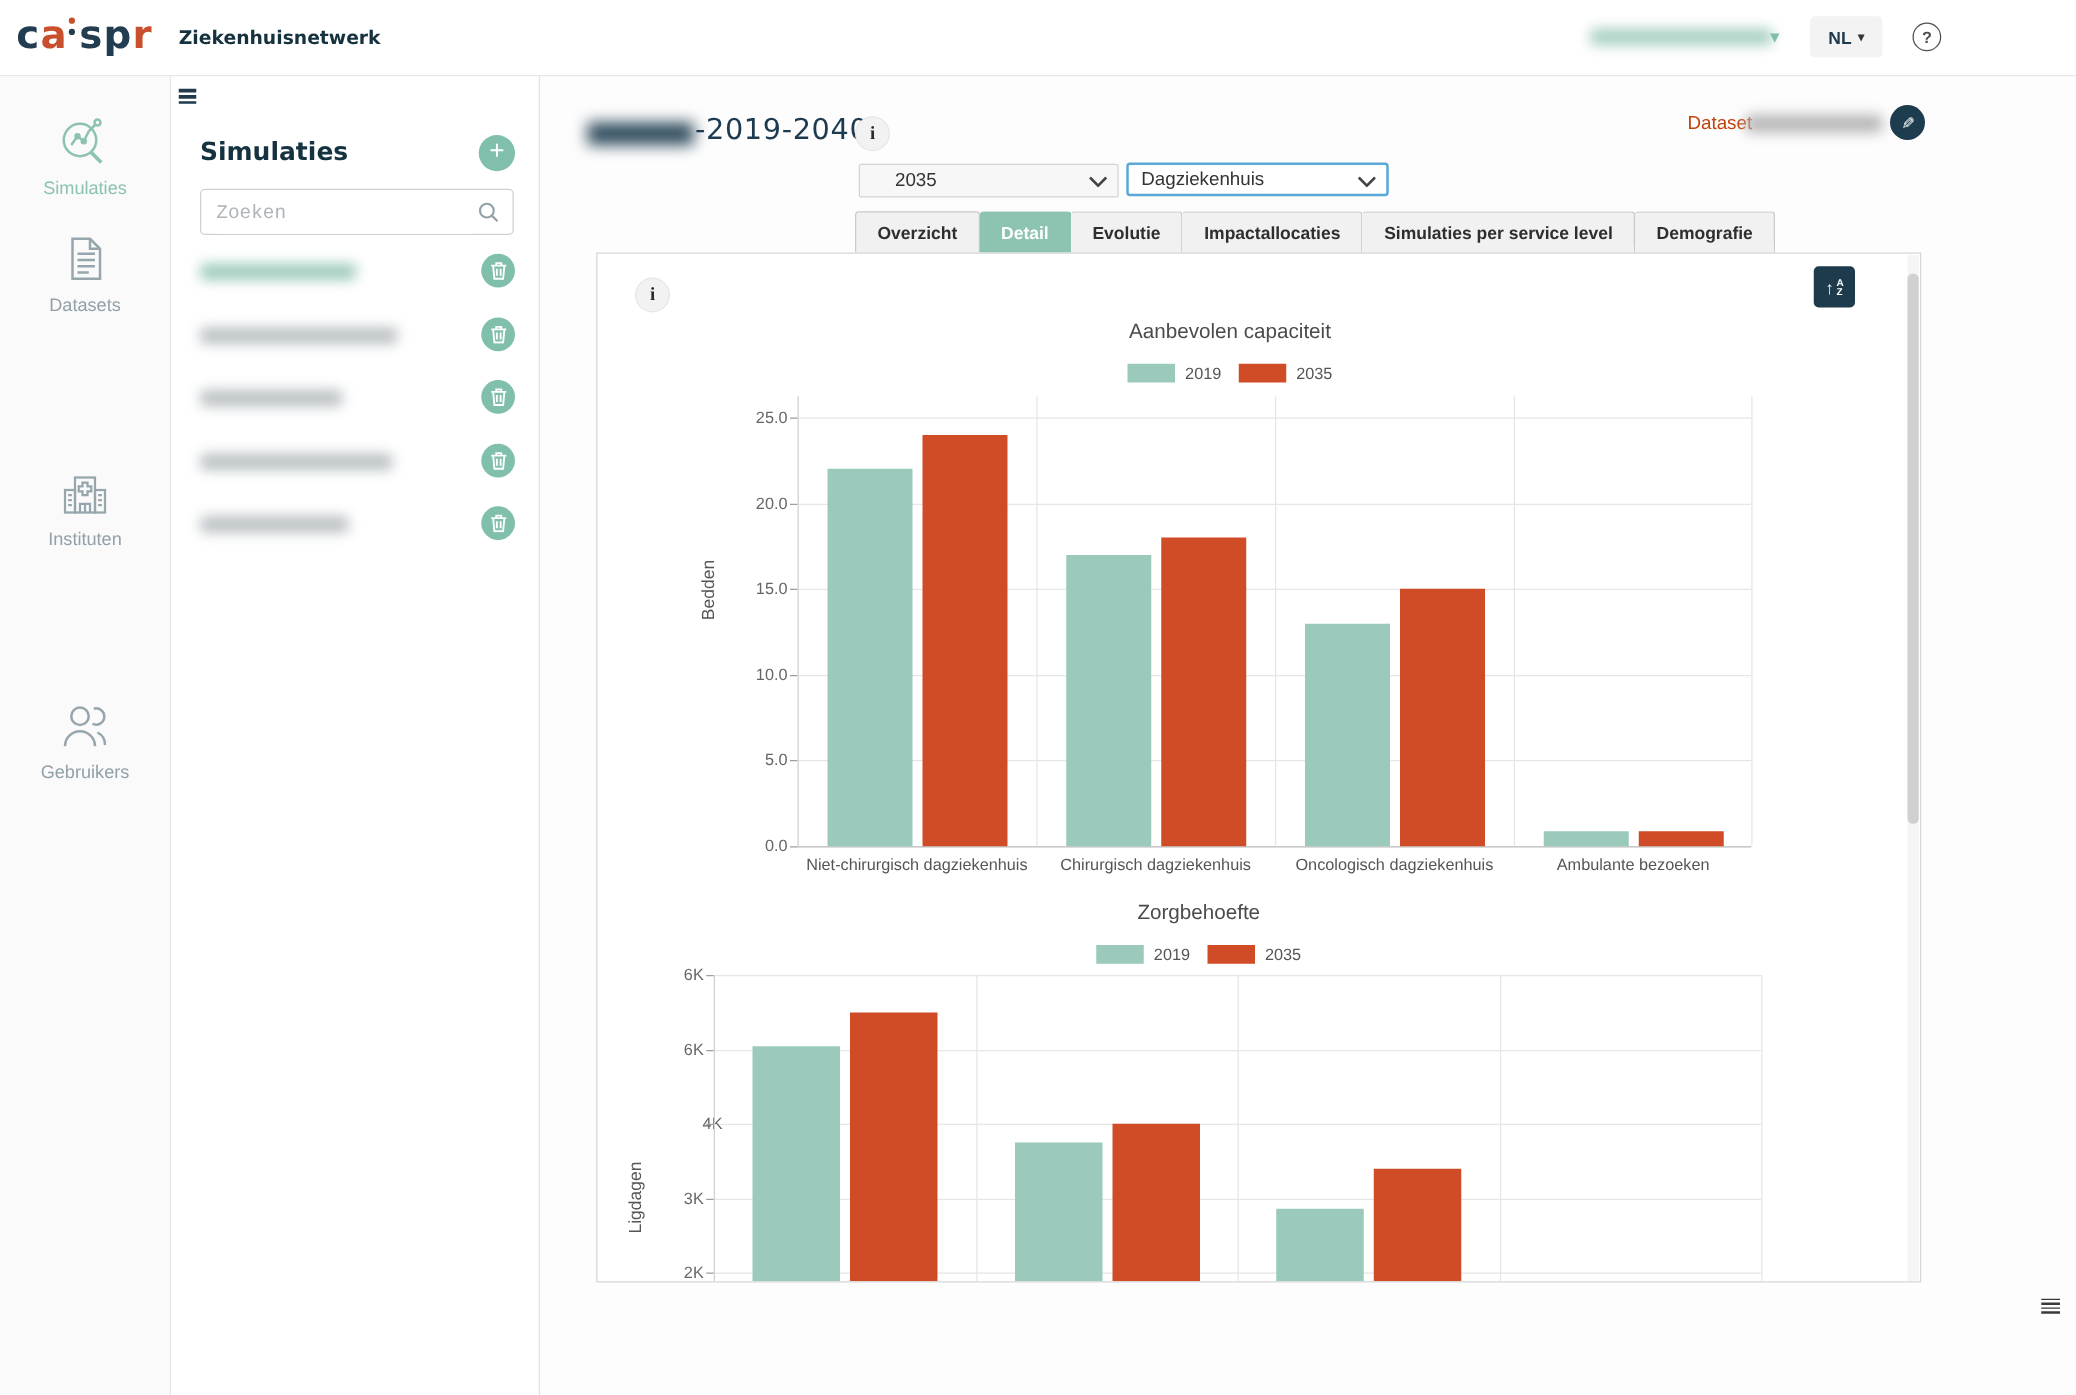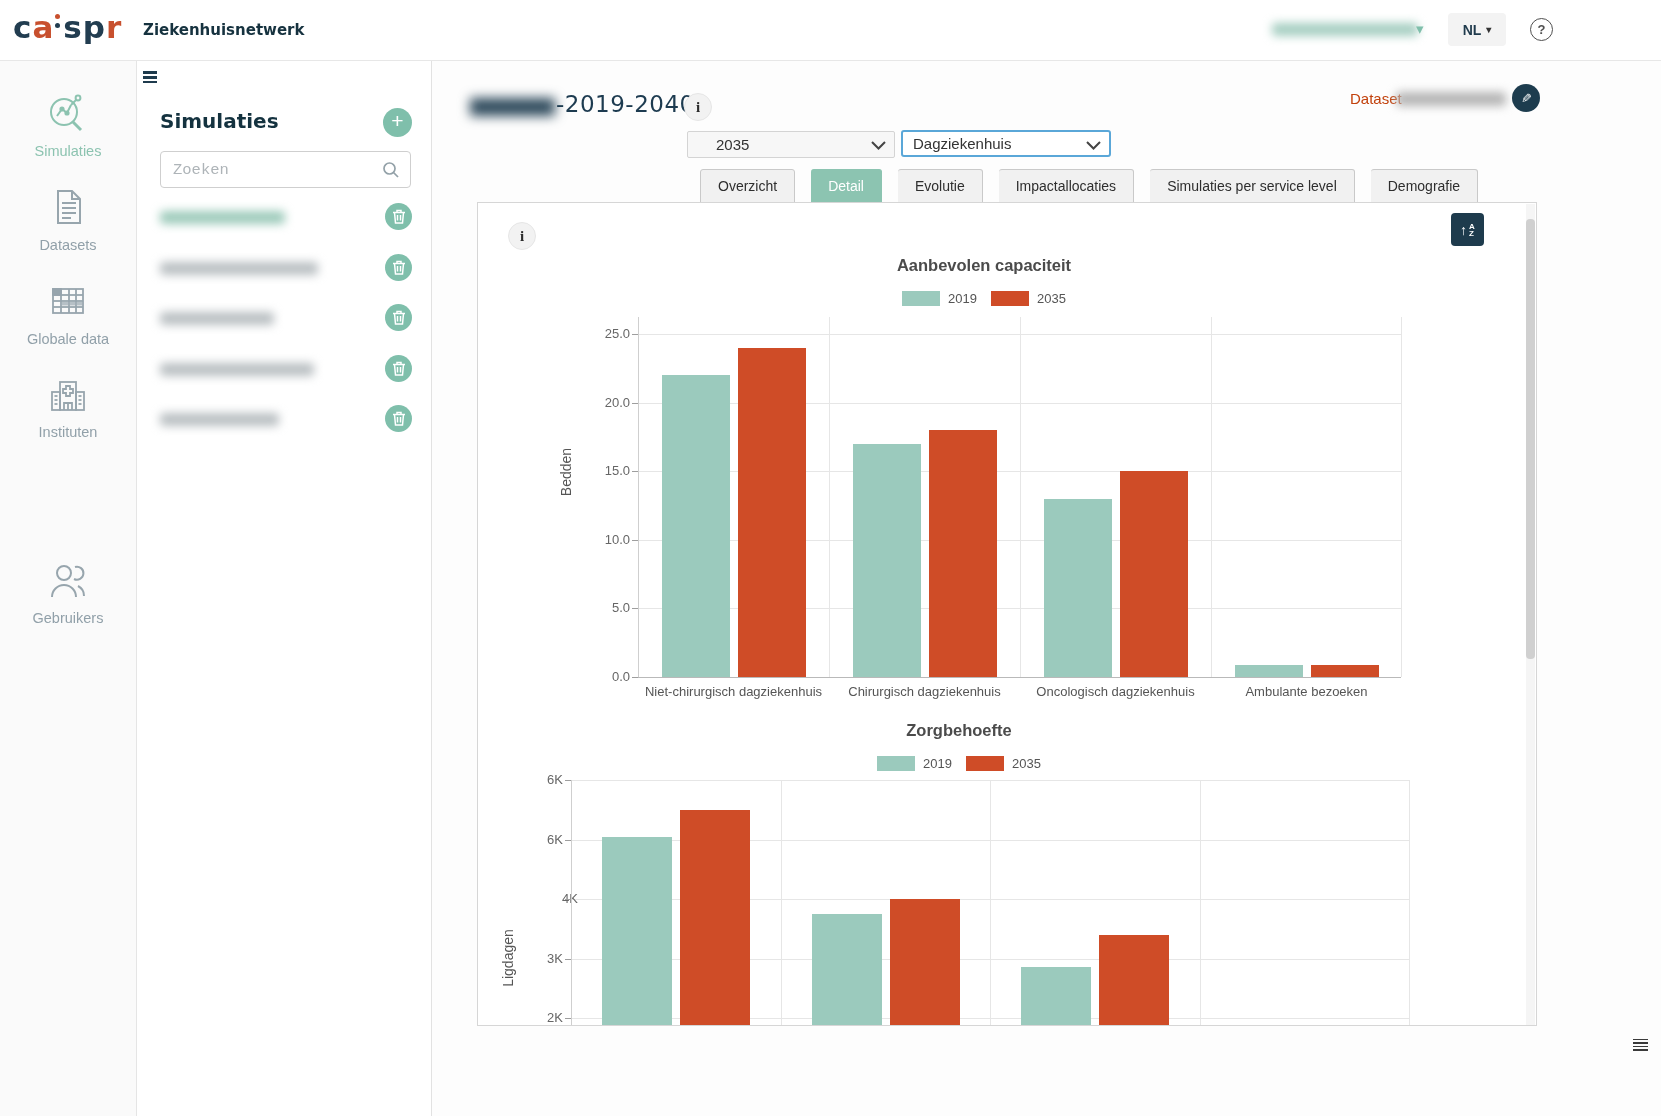--- a/index.html
+++ b/index.html
@@ -71,38 +71,38 @@
   #dataset-edit span { transform:scaleX(-1); }
   .select { position:absolute; height:27px; display:flex; align-items:center; font-size:15px; color:#333;
             cursor:pointer; }
   #select-year { left:255px; top:70px; width:208px; background:#f7f7f7; border:1px solid #d4d4d4;
                  border-radius:2px; padding-left:28px; }
   #select-type { left:469px; top:69px; width:210px; background:#fff; border:2px solid #5aa7d8;
                  border-radius:3px; padding-left:10px; }
   .select svg { position:absolute; right:8px; top:9px; }
   #tabs { position:absolute; left:252px; top:108px; display:flex; }
   .tab { height:34px; border:1px solid #c9c9c9; border-left-width:0; background:#f1f1f1; color:#2e2e2e;
-         font-weight:normal; font-size:14px; display:flex; align-items:center; justify-content:center;
-         padding:0 17px; cursor:pointer; border-radius:3px 3px 0 0;margin-left:16px; }
+         font-weight:bold; font-size:14px; display:flex; align-items:center; justify-content:center;
+         padding:0 17px; cursor:pointer; border-radius:3px 3px 0 0; }
   .tab:first-child { border-left-width:1px; }
   .tab.active { background:#8cc4b1; border-color:#8cc4b1; color:#fff; }
 
   
   #chart-panel { position:absolute; left:45px; top:141px; width:1060px; height:824px; background:#fff;
                  border:1px solid #d6d6d6; overflow:hidden; }
   #chart-info { position:absolute; left:30px; top:19px; }
   #sort-btn { position:absolute; left:973px; top:10px; width:33px; height:33px; background:#1e3b4d;
               border-radius:4px; display:flex; align-items:center; justify-content:center; gap:2px;
               color:#fff; cursor:pointer; }
   #sort-btn .arrow { font-size:14px; line-height:14px; }
   #sort-btn .az { display:flex; flex-direction:column; font-size:8px; font-weight:bold; line-height:7px; }
   #v-scroll-track { position:absolute; right:1px; top:1px; width:9px; height:821px; background:#f5f5f5; }
   #v-scroll-thumb { position:absolute; right:1px; top:16px; width:9px; height:440px; background:#d0d0d0;
                     border-radius:4px; cursor:grab; }
-  .c-title { position:absolute; width:460px; text-align:center; font-size:16.5px; font-weight:bold; color:#4b4b4b; }
+  .c-title { position:absolute; width:460px; text-align:center; font-size:16.5px; font-weight:normal; color:#4b4b4b; }
   .c-legend { position:absolute; width:460px; display:flex; align-items:flex-start; justify-content:center;
               gap:8px; font-size:13px; color:#555; }
   .sw { width:38px; height:15px; display:inline-block; }
   .g-h { position:absolute; height:1px; background:#e6e6e6; }
   .g-v { position:absolute; width:1px; background:#e6e6e6; }
   .axis-line { background:#b9b9b9 !important; }
   .ytick { position:absolute; width:42px; text-align:right; font-size:13px; color:#666; }
   .tickmark { position:absolute; width:6px; height:1px; background:#9e9e9e; }
   .bar { position:absolute; }
   .cat { position:absolute; width:190px; text-align:center; font-size:13px; color:#555; }
@@ -144,36 +144,20 @@
   <div class="rail-item" style="top:122px">
     <svg width="48" height="48" viewBox="0 0 48 48" fill="none" stroke="#97a5ad" stroke-width="2">
       <path d="M14 8 h14 l8 8 v24 h-22 z"></path>
         <path d="M28 8 v8 h8"></path>
       <line x1="18" y1="20" x2="32" y2="20"></line>
         <line x1="18" y1="25" x2="32" y2="25"></line>
       <line x1="18" y1="30" x2="32" y2="30"></line>
         <line x1="18" y1="35" x2="27" y2="35"></line>
     </svg>
     <div class="rail-label">Datasets</div>
-  </div>
-  <div class="rail-item" style="top:216px">
-    <svg width="48" height="48" viewBox="0 0 48 48" fill="none" stroke="#97a5ad" stroke-width="1.8">
-      <rect x="9" y="12" width="30" height="24"></rect>
-      <line x1="9" y1="18" x2="39" y2="18"></line>
-        <line x1="9" y1="24" x2="39" y2="24"></line>
-        <line x1="9" y1="30" x2="39" y2="30"></line>
-      <line x1="17" y1="12" x2="17" y2="36"></line>
-        <line x1="25" y1="12" x2="25" y2="36"></line>
-        <line x1="32" y1="12" x2="32" y2="36"></line>
-      <rect x="9" y="12" width="8" height="6" fill="#97a5ad"></rect>
-      <rect x="18" y="25" width="6" height="3.5" fill="#b6c0c6" stroke="none"></rect>
-      <rect x="26" y="25" width="5" height="3.5" fill="#b6c0c6" stroke="none"></rect>
-      <rect x="33" y="25" width="5" height="3.5" fill="#b6c0c6" stroke="none"></rect>
-    </svg>
-    <div class="rail-label">Globale data</div>
   </div>
   <div class="rail-item" style="top:309px">
     <svg width="48" height="48" viewBox="0 0 48 48" fill="none" stroke="#97a5ad" stroke-width="1.8">
       <rect x="16" y="12" width="16" height="28"></rect>
       <path d="M22 16 h4 v3 h3 v4 h-3 v3 h-4 v-3 h-3 v-4 h3 z"></path>
       <rect x="8" y="22" width="8" height="18"></rect>
         <rect x="32" y="22" width="8" height="18"></rect>
       <line x1="10.5" y1="26" x2="13.5" y2="26"></line>
         <line x1="10.5" y1="30" x2="13.5" y2="30"></line>
         <line x1="10.5" y1="34" x2="13.5" y2="34"></line>

